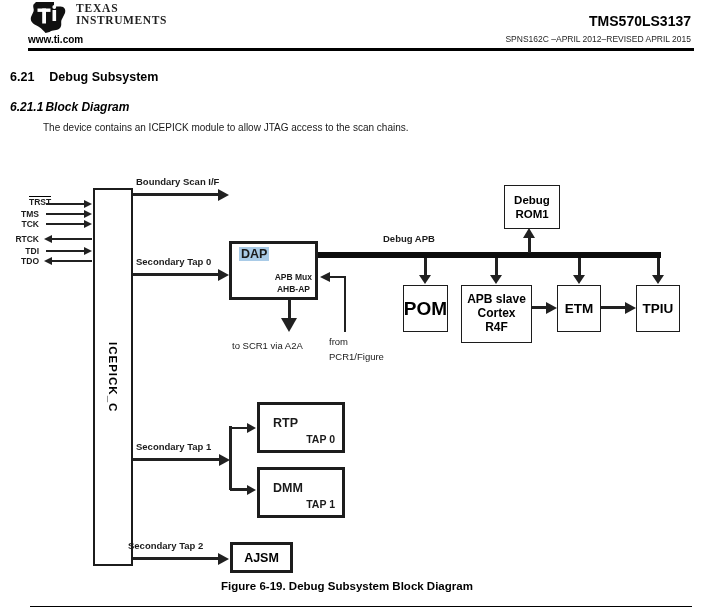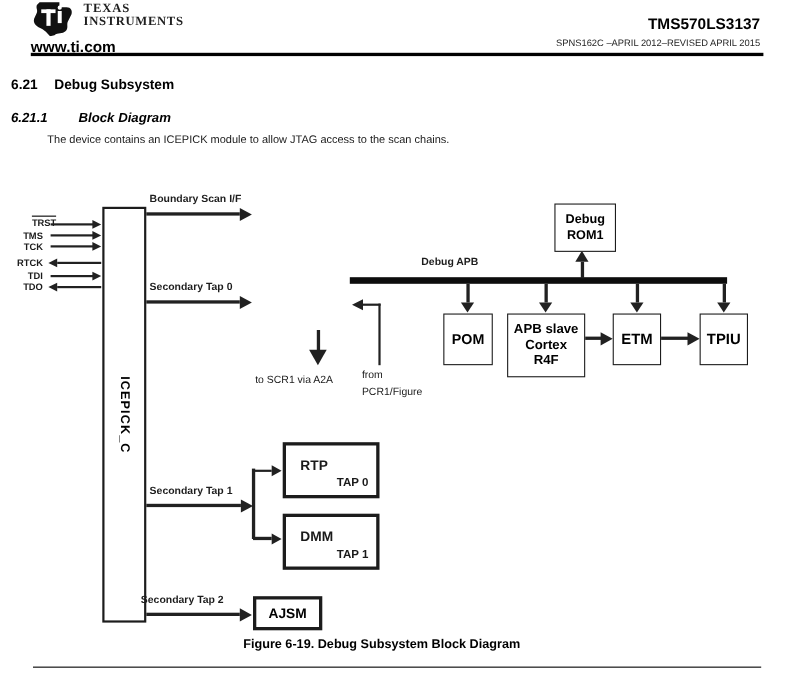--- a/index.html
+++ b/index.html
@@ -5,29 +5,29 @@
   * { margin:0; padding:0; box-sizing:border-box; }
   body { background:#fff; font-family:"Liberation Sans", sans-serif; color:#1a1a1a; }
   .page { position:relative; width:722px; height:613px; background:#fff; overflow:hidden; }
 
   
   .logo-icon { position:absolute; left:27px; top:1px; }
   .logo-text { position:absolute; left:76px; top:3px; font-family:"Liberation Serif", serif; font-weight:bold; color:#1f1f1f; }
   .logo-text .l1 { font-size:11.5px; letter-spacing:0.8px; line-height:11px; }
   .logo-text .l2 { font-size:11.5px; letter-spacing:0.6px; line-height:12px; }
   .part-number { position:absolute; right:31px; top:13px; font-size:14px; font-weight:bold; color:#000; }
-  .website { position:absolute; left:28px; top:34px; font-size:14px; font-weight:bold; color:#000; }
+  .website { position:absolute; left:28px; top:34px; font-size:10px; font-weight:bold; color:#000; }
   .doc-info { position:absolute; right:31px; top:34px; font-size:8.5px; color:#1f1f1f; }
   .header-rule { position:absolute; left:28px; top:48px; width:666px; height:2.5px; background:#000; }
 
   
   .h-sec { position:absolute; left:10px; top:70px; font-size:12.5px; font-weight:bold; color:#000; }
   .h-sec .num { margin-right:15px; }
   .h-sub { position:absolute; left:10px; top:100px; font-size:12px; font-weight:bold; font-style:italic; color:#000; }
-  .h-sub .num { margin-right:28px; }
+  .h-sub .num { margin-right:2px; }
   .body-text { position:absolute; left:43px; top:122px; font-size:10px; color:#1a1a1a; }
 
   
   .box { position:absolute; border:1.5px solid #1c1c1c; background:#fff; }
   .box.thick { border-width:3px; }
   .hline { position:absolute; background:#212121; height:3px; }
   .vline { position:absolute; background:#212121; width:3px; }
   .ah { position:absolute; width:0; height:0; }
   .ah.r { border-top:6px solid transparent; border-bottom:6px solid transparent; border-left:11px solid #212121; }
   .ah.r.sm { border-top:4px solid transparent; border-bottom:4px solid transparent; border-left:8px solid #212121; }
@@ -113,20 +113,25 @@
   <div class="sig-line" style="left:52px; top:260px; width:40px;"></div>
   <div class="ah l sm" style="left:44px; top:257px;"></div>
 
   <div class="tap-label" style="left:136px; top:176px;">Boundary Scan I/F</div>
   <div class="hline" style="left:133px; top:193px; width:85px;"></div>
   <div class="ah r" style="left:218px; top:188.5px;"></div>
 
   <div class="tap-label" style="left:136px; top:256px;">Secondary Tap 0</div>
   <div class="hline" style="left:133px; top:273px; width:85px;"></div>
   <div class="ah r" style="left:218px; top:268.5px;"></div>
+  <div class="box thick" style="left:229px; top:241px; width:89px; height:59px;">
+    <span style="position: absolute; left: 7px; top: 3px; font-size: 12.5px; font-weight: bold; padding: 0px 2px; background-color: rgb(169, 203, 231);">DAP</span>
+    <span style="position:absolute; right:3px; top:28px; font-size:8.5px; font-weight:bold;">APB Mux</span>
+    <span style="position:absolute; right:5px; bottom:3px; font-size:8.5px; font-weight:bold;">AHB-AP</span>
+  </div>
 
   <div class="vline" style="left:288px; top:300px; height:19px;"></div>
   <div class="ah d big" style="left:281px; top:318px;"></div>
   <div class="annot" style="left:232px; top:340px;">to SCR1 via A2A</div>
 
   <div class="ah l" style="left:320px; top:272px;"></div>
   <div class="hline" style="left:329px; top:275.5px; width:17px; height:2.5px;"></div>
   <div class="vline" style="left:343.5px; top:276px; height:56px; width:2.5px;"></div>
   <div class="annot" style="left:329px; top:335px; line-height:1.55;">
     <div>from</div>
@@ -148,21 +153,21 @@
   <div class="vline" style="left:423.5px; top:258px; height:17px;"></div>
   <div class="ah d" style="left:419px; top:275px;"></div>
   <div class="vline" style="left:494.5px; top:258px; height:17px;"></div>
   <div class="ah d" style="left:490px; top:275px;"></div>
   <div class="vline" style="left:577.5px; top:258px; height:17px;"></div>
   <div class="ah d" style="left:573px; top:275px;"></div>
   <div class="vline" style="left:656.5px; top:258px; height:17px;"></div>
   <div class="ah d" style="left:652px; top:275px;"></div>
 
   <div class="box" style="left:403px; top:285px; width:45px; height:47px;">
-    <div class="center-txt" style="font-size:13px;">
+    <div class="center-txt" style="font-size:19px;">
         <span>POM</span>
       </div>
   </div>
   <div class="box" style="left:461px; top:285px; width:71px; height:58px;">
     <div class="center-txt" style="font-size:12px; line-height:1.15;">
       <span>APB slave</span>
       <span>Cortex</span>
       <span>R4F</span>
     </div>
   </div>

